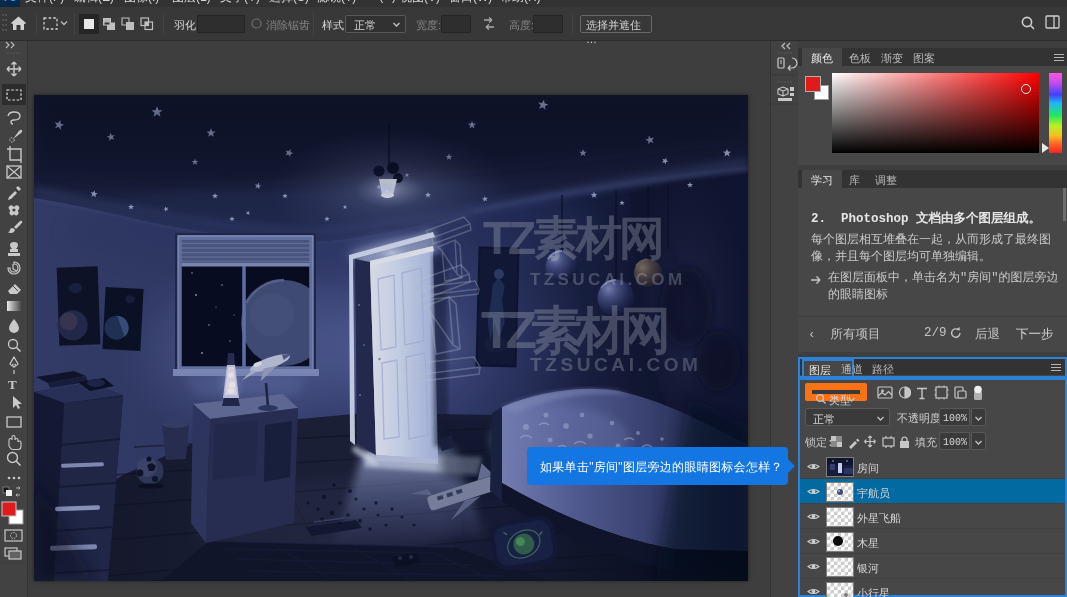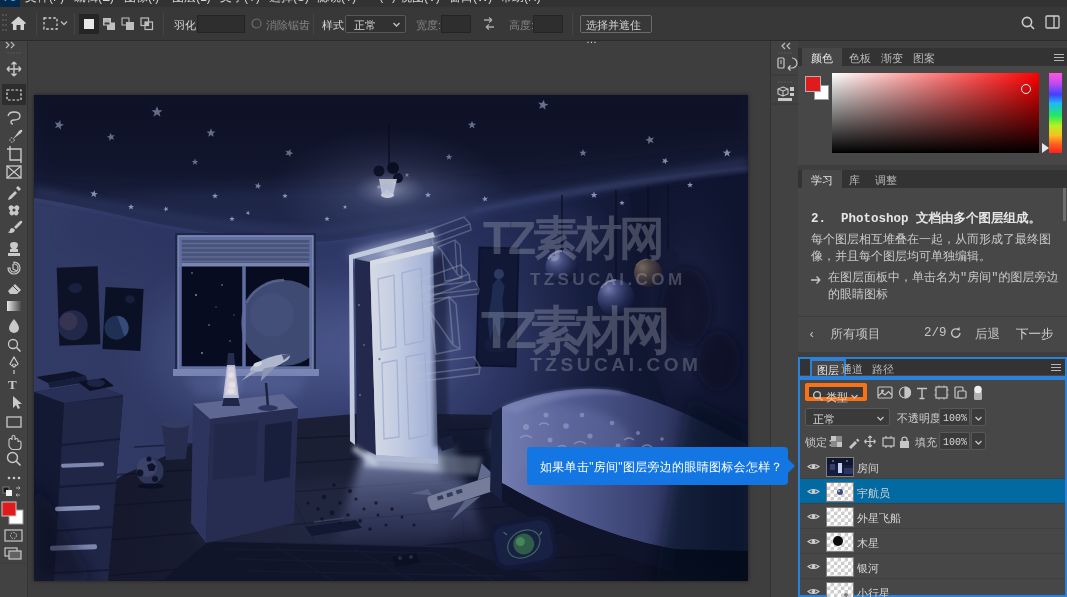--- a/index.html
+++ b/index.html
@@ -777,28 +777,28 @@
           <path d="M10 6 a4.2 4.2 0 1 1 -1.3 -3" stroke="#c4c4c4" stroke-width="1.4" fill="none"></path>
           <path d="M9.5 0 l0.3 3.6 l-3.4 -1.2 z" fill="#c4c4c4"></path>
         </svg>
       <div class="abs" style="left:177px;top:138px;font-size:12.5px;color:#c4c4c4">后退</div>
       <div class="abs" style="left:218px;top:138px;font-size:12.5px;color:#d8d8d8">下一步</div>
       <div class="abs" style="left:265px;top:0px;width:2.5px;height:33px;background:#6e6e6e"></div>
     </div>
 
     <div class="abs" id="layerspanel" style="left:0;top:316px;width:269px;height:240px;background:#474747;border:2px solid #2b82d8">
       <div class="abs" style="left:0;top:0;width:265px;height:16px;background:#333333"></div>
-      <div class="abs" style="left:10px;top:0;height:17px;background:#474747;border:2px solid #2b82d8;border-bottom:none;color:#e8e8e8;font-size:11px;padding:2px 5px 0 5px">图层</div>
+      <div class="abs" style="left:2px;top:0;height:17px;background:#474747;border:2px solid #2b82d8;border-bottom:none;color:#e8e8e8;font-size:11px;padding:2px 21px 0 5px">图层</div>
       <div class="ptab" style="left:32px;top:0px;position:absolute">通道</div>
       <div class="ptab" style="left:63px;top:0px;position:absolute">路径</div>
       <div class="hamb" style="top:5px;right:4px"></div>
       <div class="abs" style="left:0;top:17px;width:265px;height:4px;background:#2b82d8"></div>
 
       <div class="abs" style="left:0;top:21px;width:265px;height:25px">
-        <div class="abs" style="left:5px;top:3px;width:62px;height:18px;background:#3a3a3a;border:4px solid #f97316;border-radius:2px">
+        <div class="abs" style="left:5px;top:3px;width:62px;height:18px;background:#3a3a3a;border:7px solid #f97316;border-radius:2px">
           <svg class="abs" style="left:3px;top:3px" width="12" height="12">
               <circle cx="5" cy="5" r="3.4" fill="none" stroke="#c8c8c8" stroke-width="1.3"></circle>
               <path d="M7.5 7.5 l3 3" stroke="#c8c8c8" stroke-width="1.3"></path>
             </svg>
           <span class="abs" style="left:17px;top:3px;font-size:11px;color:#d8d8d8">类型</span>
           <svg class="abs" style="right:4px;top:7px" width="8" height="5">
               <path d="M0.5 1 l3 3 l3 -3" stroke="#c4c4c4" stroke-width="1.3" fill="none"></path>
             </svg>
         </div>
         <svg class="abs" style="left:76px;top:5px" width="185" height="16">

